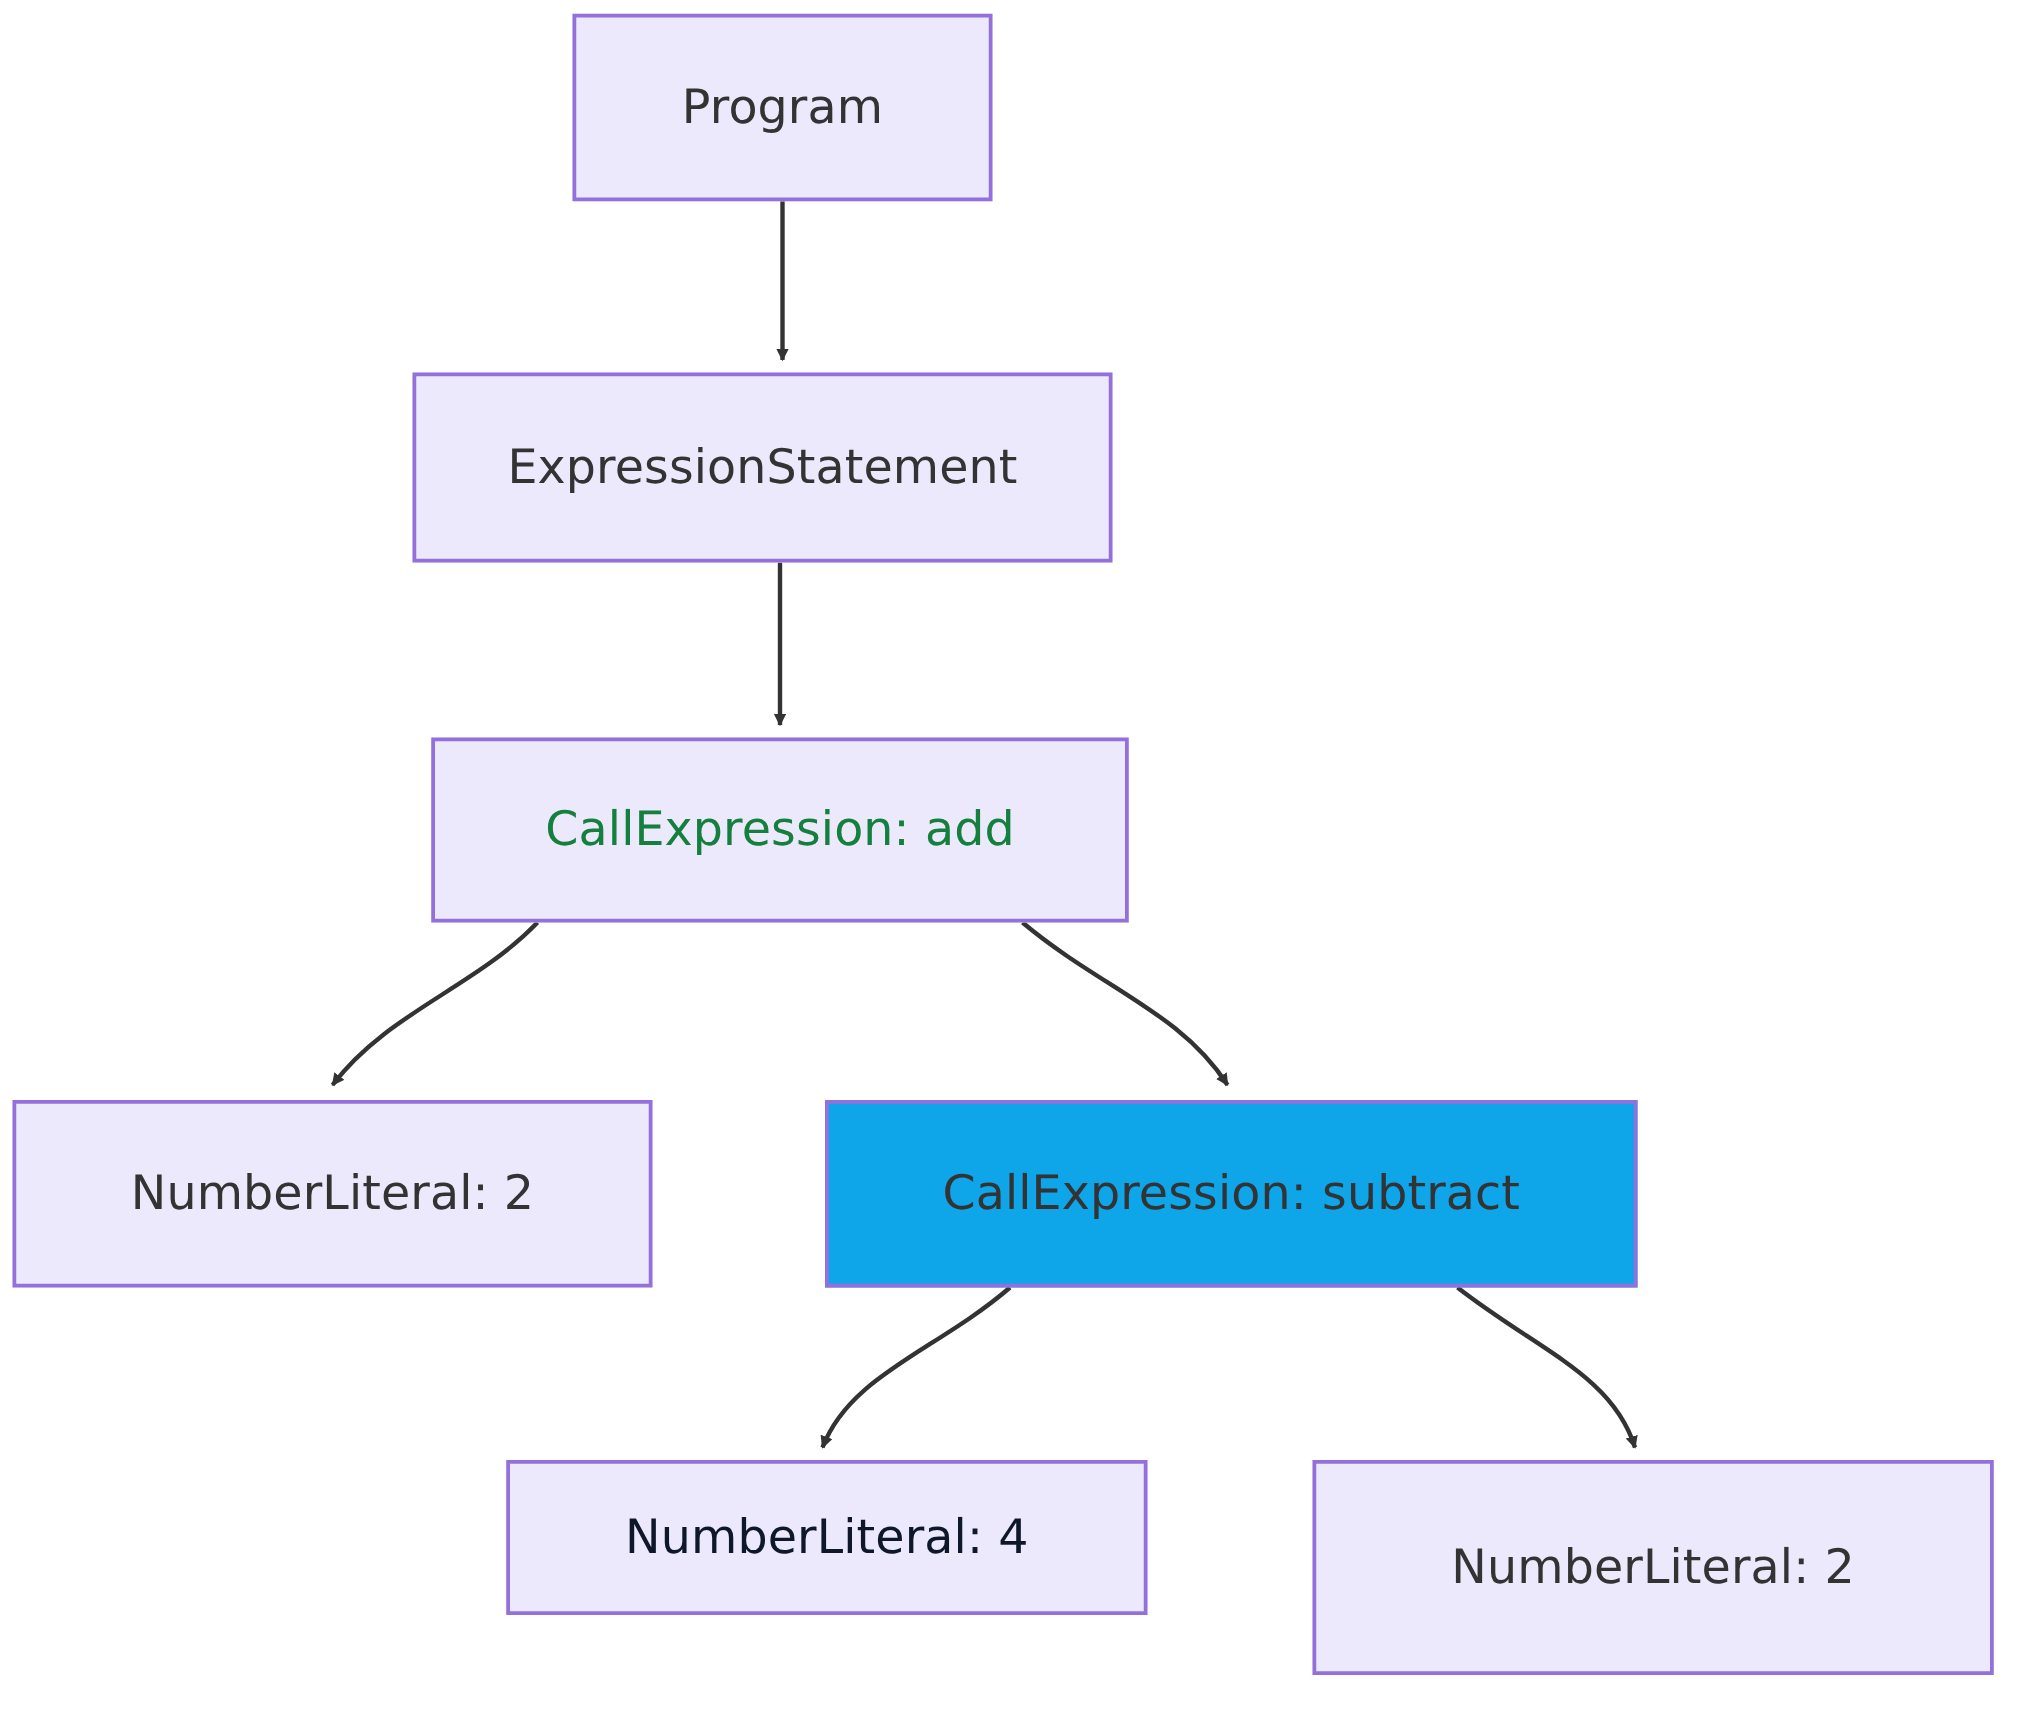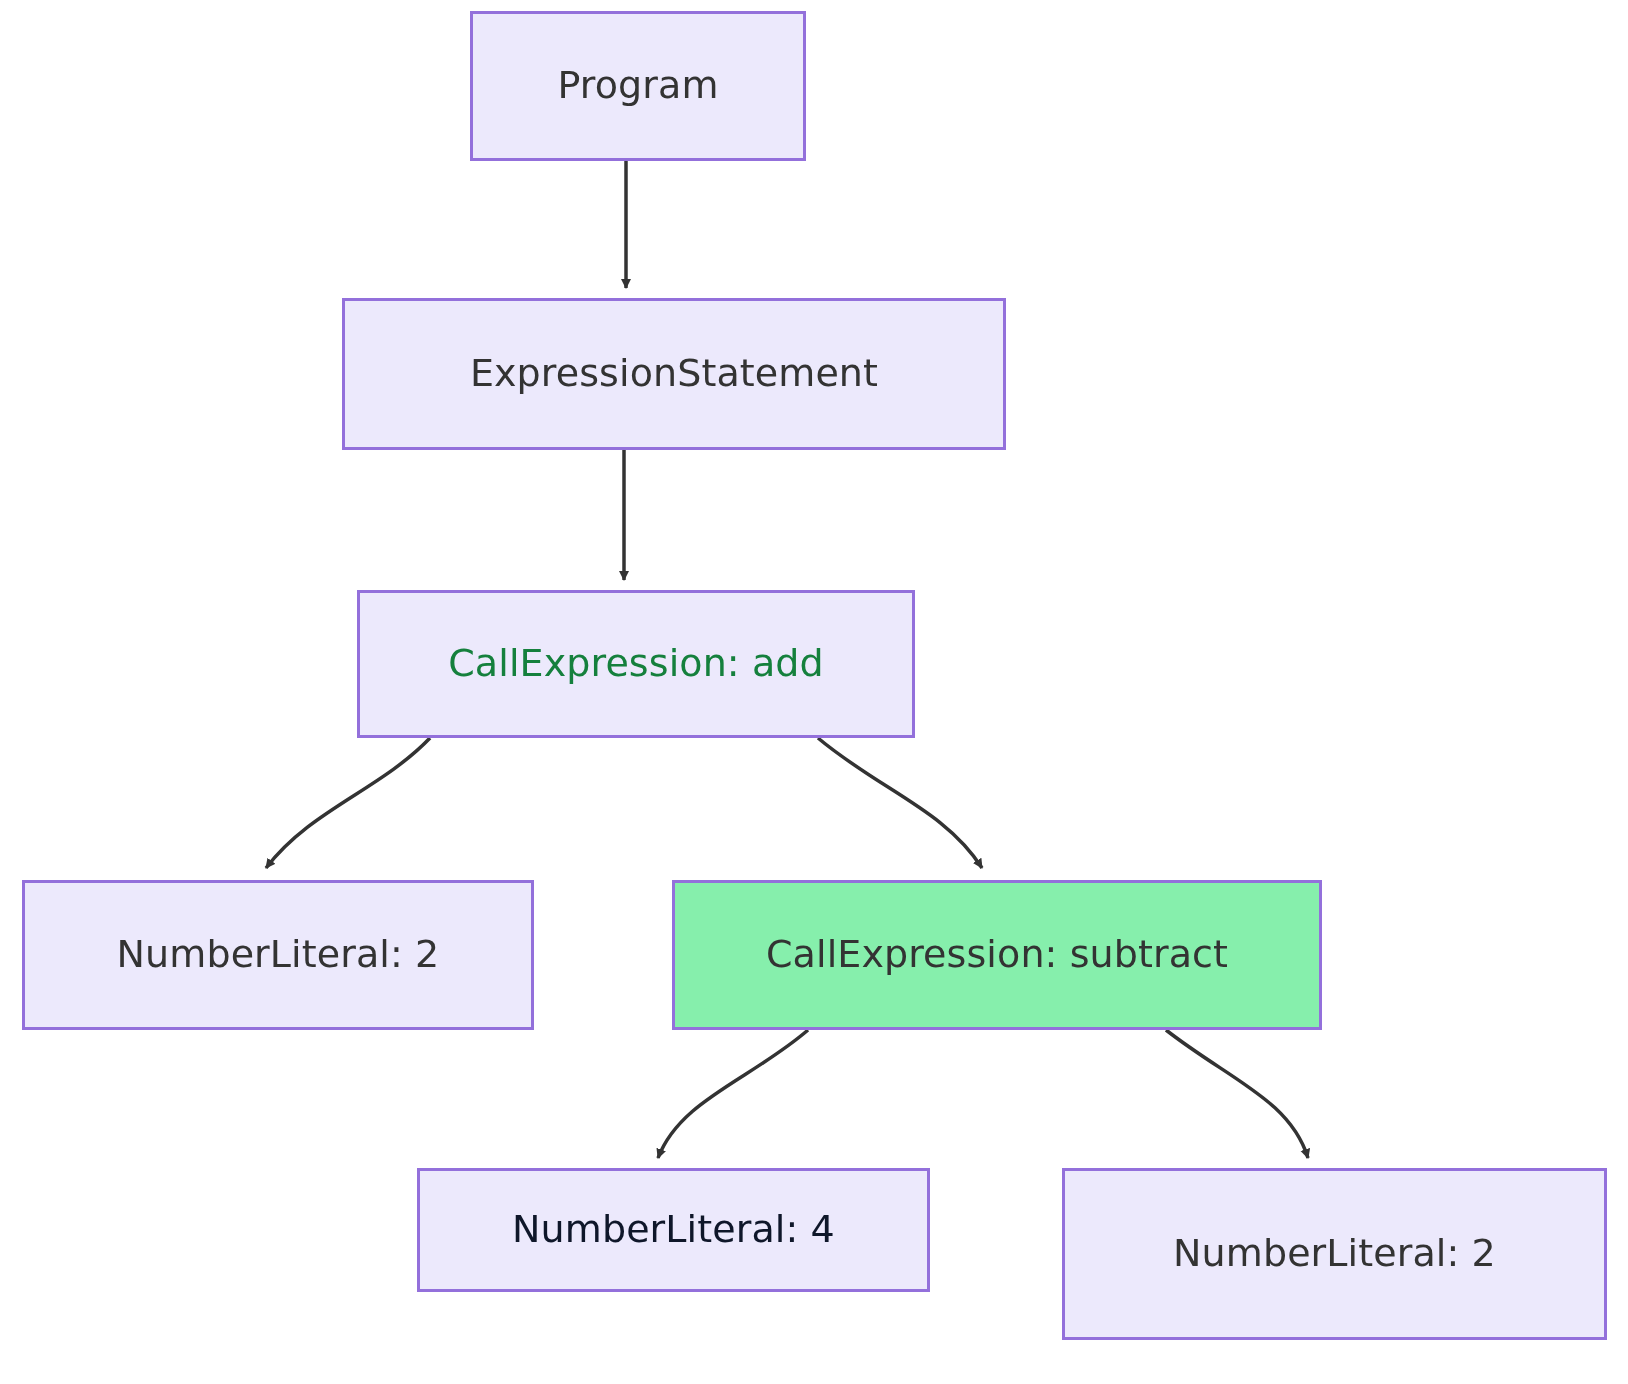--- a/index.html
+++ b/index.html
@@ -30,21 +30,20 @@
     border: 3px solid #9370db;
     display: flex;
     align-items: center;
     justify-content: center;
     color: #333333;
     font-size: 38px;
     line-height: 1.2;
     letter-spacing: 0.1px;
     white-space: nowrap;
     text-align: center;
-    margin-left: 12px;
   }
   .node-label {
     display: block;
     padding: 0 14px;
   }
 </style>
 </head>
 <body>
 
 <div id="canvas">
@@ -62,33 +61,33 @@
         <path d="M 818,738 C 880,790 945,810 982,868" stroke="#333333" fill="none" stroke-width="3.5" marker-end="url(#arrow)"></path>
         <path d="M 808,1030 C 750,1080 680,1100 658,1158" stroke="#333333" fill="none" stroke-width="3.5" marker-end="url(#arrow)"></path>
         <path d="M 1166,1030 C 1230,1080 1290,1100 1308,1158" stroke="#333333" fill="none" stroke-width="3.5" marker-end="url(#arrow)"></path>
       </g>
   </svg>
 
   <div class="node" style="left: 458px; top: 11px; width: 336px; height: 150px; background: rgb(236, 233, 252); border-color: rgb(147, 112, 219); color: rgb(51, 51, 51);">
     <span class="node-label">Program</span>
   </div>
 
-  <div class="node" style="left: 330px; top: 298px; width: 664px; height: 152px; background: rgb(236, 233, 252); border-color: rgb(147, 112, 219); color: rgb(51, 51, 51);">
+  <div class="node" style="left: 330px; top: 298px; width: 560px; height: 152px; background: rgb(236, 233, 252); border-color: rgb(147, 112, 219); color: rgb(51, 51, 51);">
     <span class="node-label">ExpressionStatement</span>
   </div>
 
   <div class="node" style="left: 345px; top: 590px; width: 558px; height: 148px; background: rgb(236, 233, 252); border-color: rgb(147, 112, 219); color: #15803d;">
     <span class="node-label">CallExpression: add</span>
   </div>
 
   <div class="node" style="left: 10px; top: 880px; width: 512px; height: 150px; background: rgb(236, 233, 252); border-color: rgb(147, 112, 219); color: rgb(51, 51, 51);">
     <span class="node-label">NumberLiteral: 2</span>
   </div>
 
-  <div class="node" style="left: 660px; top: 880px; width: 650px; height: 150px; background: #86efac; border-color: rgb(147, 112, 219); color: rgb(51, 51, 51);">
+  <div class="node" style="left: 660px; top: 880px; width: 650px; height: 150px; background: #0ea5e9; border-color: rgb(147, 112, 219); color: rgb(51, 51, 51);">
     <span class="node-label">CallExpression: subtract</span>
   </div>
 
   <div class="node" style="left: 405px; top: 1168px; width: 513px; height: 124px; background: rgb(236, 233, 252); border-color: rgb(147, 112, 219); color: #0f172a;">
     <span class="node-label">NumberLiteral: 4</span>
   </div>
 
   <div class="node" style="left: 1050px; top: 1168px; width: 545px; height: 172px; background: rgb(236, 233, 252); border-color: rgb(147, 112, 219); color: rgb(51, 51, 51);">
     <span class="node-label">NumberLiteral: 2</span>
   </div>

